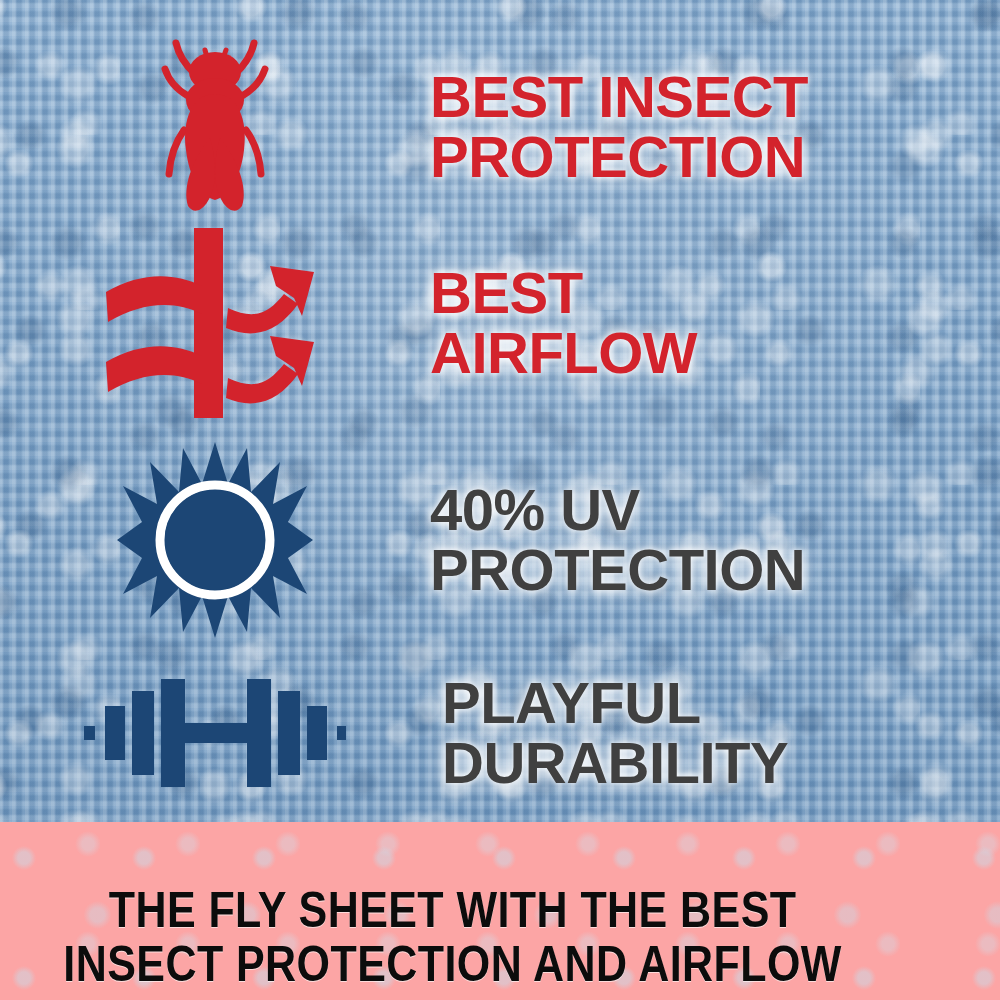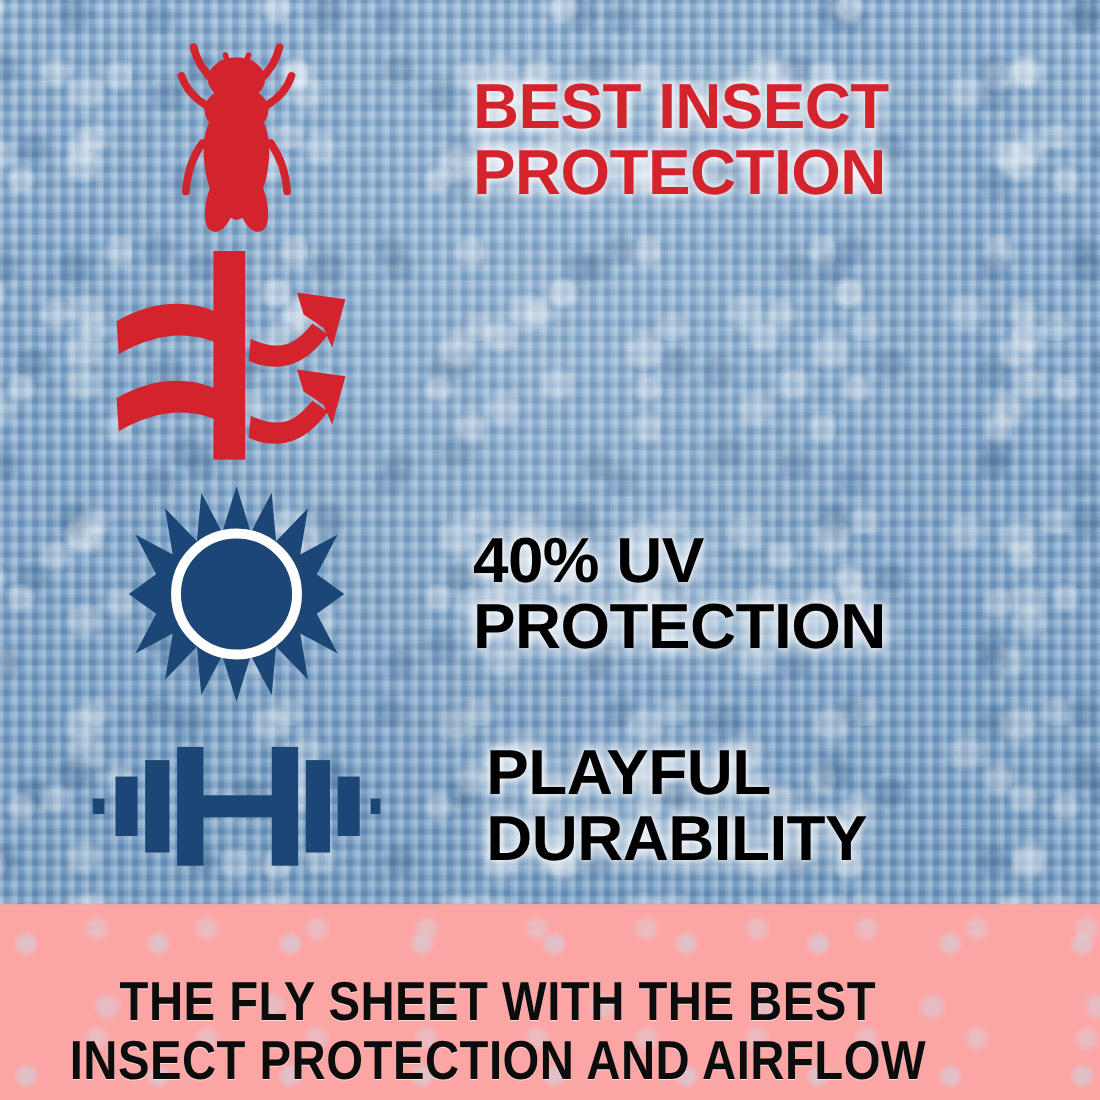--- a/index.html
+++ b/index.html
@@ -119,21 +119,21 @@
   }
   .feature-text.red {
     color: #D3232C;
     font-size: 58px;
     text-shadow:
        0 0 7px rgba(255,255,255,0.95),
        0 0 14px rgba(255,255,255,0.85),
        0 0 22px rgba(255,255,255,0.60);
   }
   .feature-text.navy {
-    color: #000000;
+    color: #404040;
     font-size: 58px;
     text-shadow:
        0 0 7px rgba(255,255,255,0.98),
        0 0 15px rgba(255,255,255,0.90),
        0 0 24px rgba(255,255,255,0.65);
   }
 
   
   #row-insect   { top: 24px;   height: 205px; }
   #row-airflow  { top: 215px; height: 215px; }
@@ -256,20 +256,24 @@
                      L 100 156
                      C 72 142, 40 144, 6 164 Z"></path>
             <path d="M126 150
                      C 152 162, 166 156, 182 136
                      L 196 146
                      C 176 174, 152 182, 124 170 Z"></path>
             <polygon points="168,108 212,114 200,158 192,140 174,128"></polygon>
           </g>
         </svg>
       </div>
+      <div class="text-cell">
+        <p class="feature-text red">BEST
+AIRFLOW</p>
+      </div>
     </div>
 
     <div class="row" id="row-uv">
       <div class="icon-cell">
         <svg width="212" height="200" viewBox="0 0 200 200">
 
           <polygon fill="#1C4675" points="
             100,2 113,44 132,8 136,52 165,22 158,64 192,46 173,82
             198,100 173,118 192,154 158,136 165,178 136,148 132,192 113,156
             100,198 87,156 68,192 64,148 35,178 42,136 8,154 27,118

